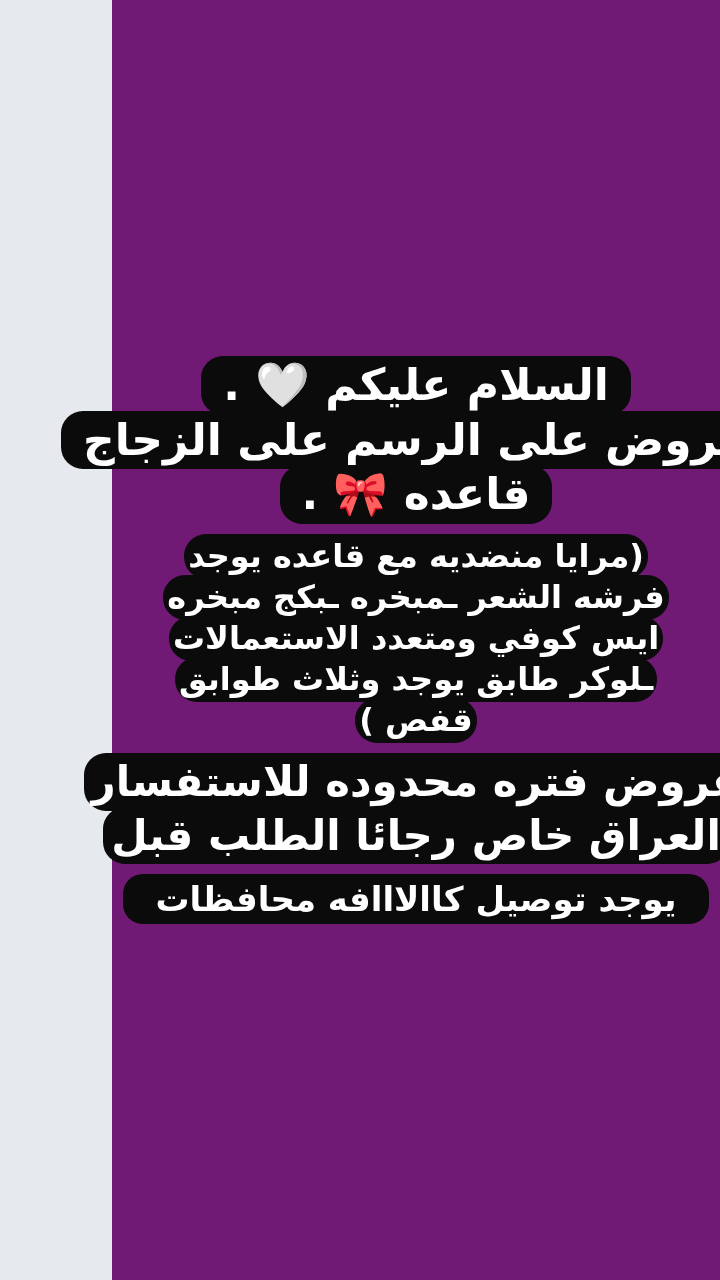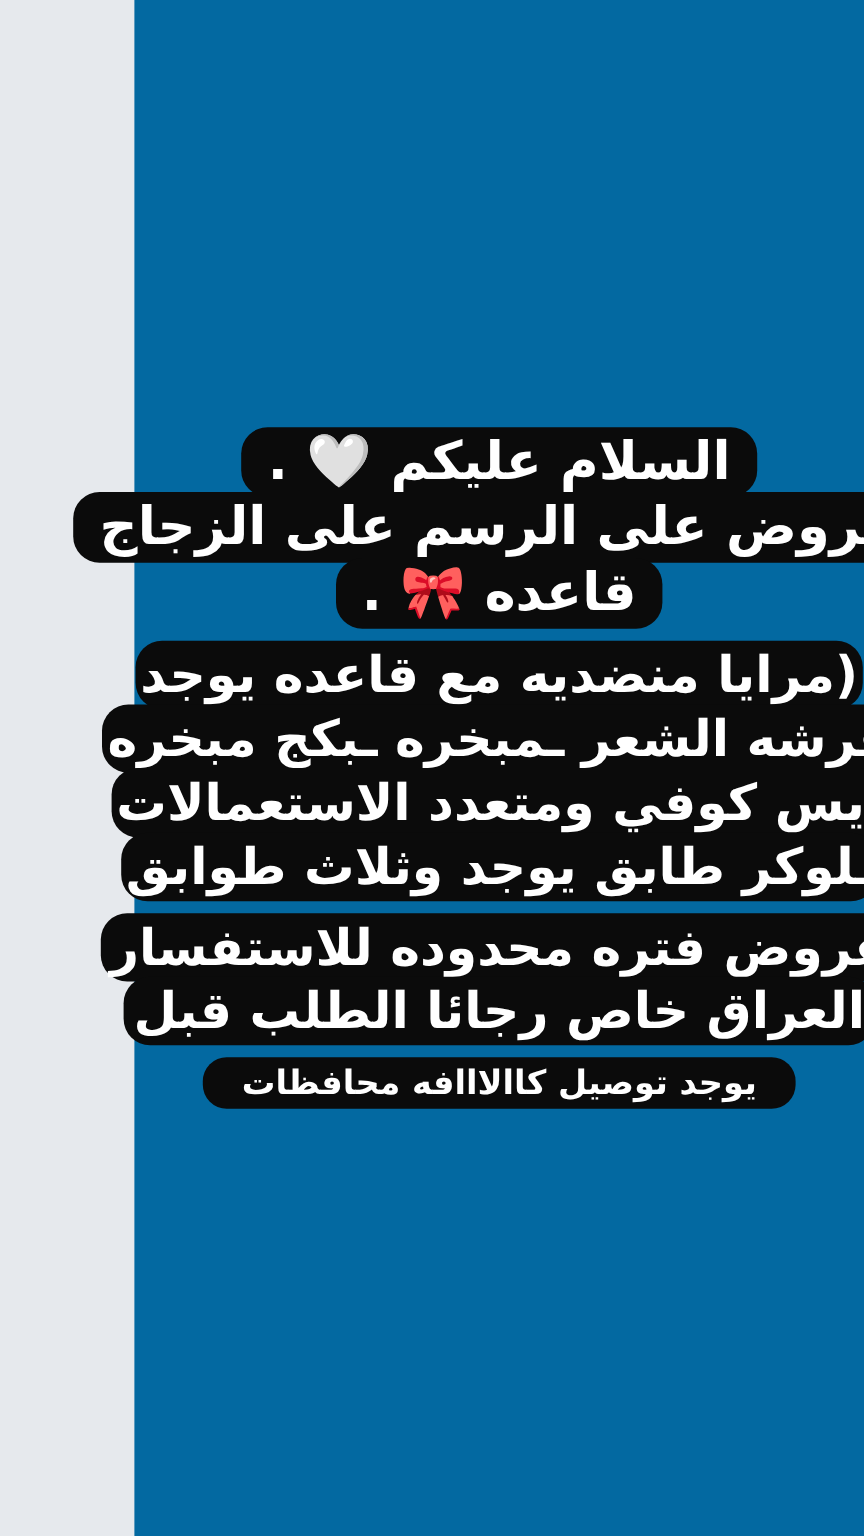--- a/index.html
+++ b/index.html
@@ -10,21 +10,21 @@
     width: 720px;
     height: 1280px;
     background: #e6e9ed;
     font-family: "DejaVu Sans", sans-serif;
     overflow: hidden;
   }
   #story-canvas {
     position: relative;
     width: 608px;
     height: 1280px;
-    background: #0369a1;
+    background: #701a75;
     display: flex;
     flex-direction: column;
     align-items: flex-start;
     justify-content: center;
   }
   .text-stack {
     width: 100%;
     display: flex;
     flex-direction: column;
     align-items: center;
@@ -56,41 +56,41 @@
     font-size: 44px;
     line-height: 1.20;
     padding: 3px 22px;
     border-radius: 22px;
     margin-top: -4px;
   }
   .b1 .line:first-child {
     margin-top: 0;
   }
   .b2 .line {
-    font-size: 42px;
+    font-size: 32px;
     line-height: 1.22;
     padding: 3px 4px;
     border-radius: 22px;
     margin-top: -4px;
   }
   .b2 .line:first-child {
     margin-top: 0;
   }
   .b3 .line {
     font-size: 42px;
     line-height: 1.22;
     padding: 3px 8px;
     border-radius: 22px;
     margin-top: -4px;
   }
   .b3 .line:first-child {
     margin-top: 0;
   }
   .b4 .line {
-    font-size: 28px;
+    font-size: 34px;
     line-height: 1.25;
     padding: 4px 32px;
     border-radius: 20px;
     margin-top: -4px;
   }
   .b4 .line:first-child {
     margin-top: 0;
   }
 </style>
 </head>
@@ -103,20 +103,21 @@
       <span class="line">السلام عليكم 🤍 .</span>
       <span class="line">عروض على الرسم على الزجاج</span>
       <span class="line">قاعده 🎀 .</span>
     </div>
 
     <div class="block b2">
       <span class="line">(مرايا منضديه مع قاعده يوجد</span>
       <span class="line">فرشه الشعر ـمبخره ـبكج مبخره</span>
       <span class="line">ايس كوفي ومتعدد الاستعمالات</span>
       <span class="line">ـلوكر طابق يوجد وثلاث طوابق</span>
+      <span class="line">قفص )</span>
     </div>
 
     <div class="block b3">
       <span class="line">عروض فتره محدوده للاستفسار</span>
       <span class="line">العراق خاص رجائا الطلب قبل</span>
     </div>
 
     <div class="block b4">
       <span class="line">يوجد توصيل كاالااافه محافظات</span>
     </div>

